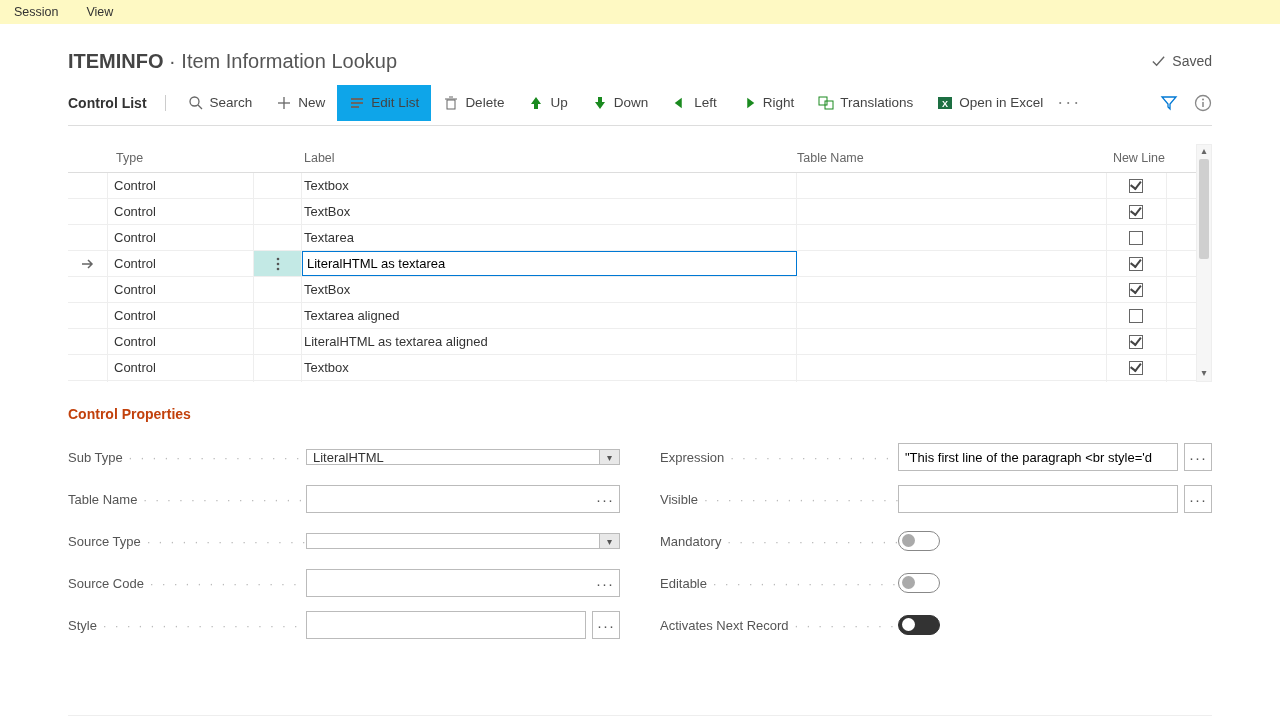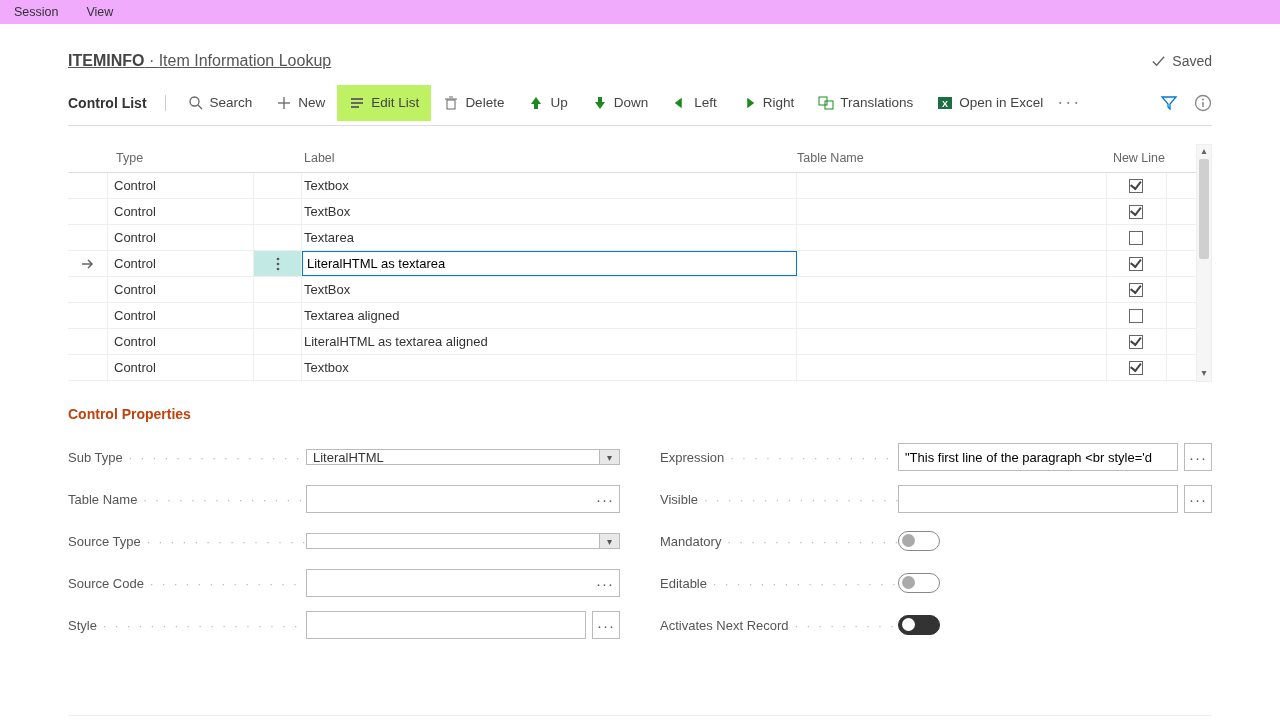--- a/index.html
+++ b/index.html
@@ -1,32 +1,32 @@
 <!DOCTYPE html>
 <html><head>
 <meta charset="utf-8">
 <style>
 * { box-sizing: border-box; margin: 0; padding: 0; }
 body { font-family: "Segoe UI", Arial, sans-serif; font-size: 13px; color: #333; background: #fff; width: 1280px; height: 720px; overflow: hidden; }
 
-.menubar { height: 24px; background: #f0abfc; display: flex; align-items: center; padding: 0 14px; gap: 28px; font-size: 12.5px; color: #333; }
+.menubar { height: 24px; background: #fef9c3; display: flex; align-items: center; padding: 0 14px; gap: 28px; font-size: 12.5px; color: #333; }
 .menubar span { cursor: default; }
 
 .page { padding: 0 68px; }
 
 .titlebar { display: flex; justify-content: space-between; align-items: center; height: 56px; padding-top: 18px; }
-.titlebar .left { font-size: 16px; color: #555; text-decoration: underline; }
+.titlebar .left { font-size: 20px; color: #555; }
 .titlebar .left b { font-weight: 600; color: #444; }
 .titlebar .right { display: flex; align-items: center; gap: 6px; color: #555; font-size: 14px; }
 .check-icon { width: 15px; height: 15px; }
 
 .toolbar { display: flex; align-items: center; height: 46px; border-bottom: 1px solid #ddd; gap: 0; }
 .toolbar .group-label { font-weight: 600; font-size: 14px; padding-right: 18px; border-right: 1px solid #ccc; margin-right: 10px; }
 .tbtn { display: flex; align-items: center; gap: 6px; padding: 8px 12px; height: 36px; cursor: pointer; color: #444; font-size: 13.5px; }
-.tbtn.active { background: #bef264; }
+.tbtn.active { background: #0ea5e9; }
 .tbtn .ic { width: 16px; height: 16px; display: inline-flex; align-items: center; justify-content: center; }
 .spacer { flex: 1; }
 .right-icons { display: flex; gap: 16px; align-items: center; color: #666; }
 .right-icons .ic { width: 18px; height: 18px; cursor: pointer; }
 
 .grid-wrap { margin-top: 18px; display: flex; }
 .grid { flex: 1; }
 .grid-header { display: flex; height: 28px; align-items: center; color: #666; font-size: 12.5px; }
 .col-arrow { width: 40px; }
 .col-type { width: 146px; padding-left: 8px; }

